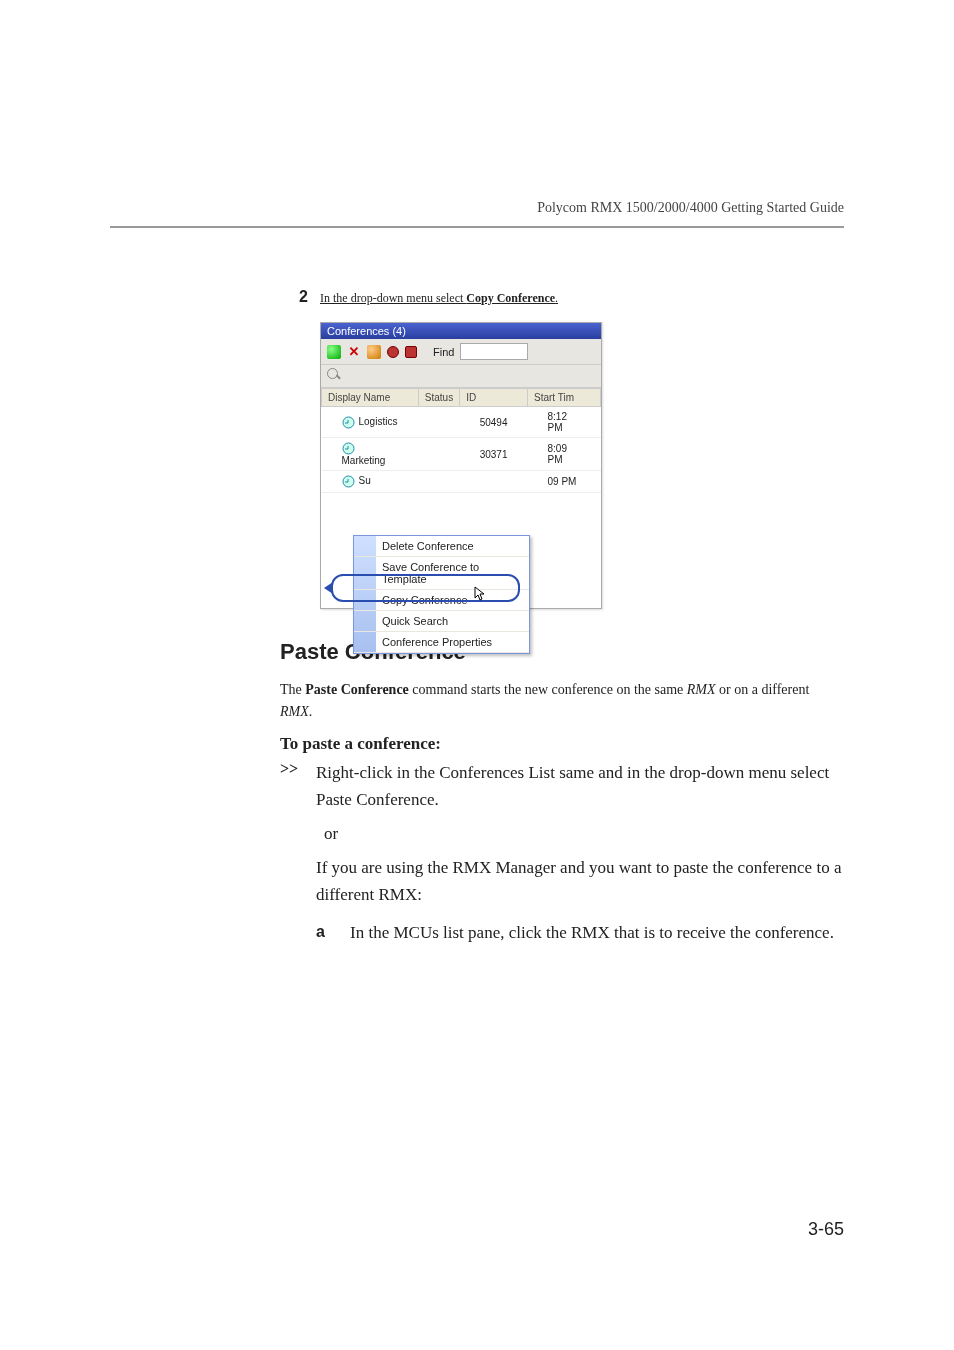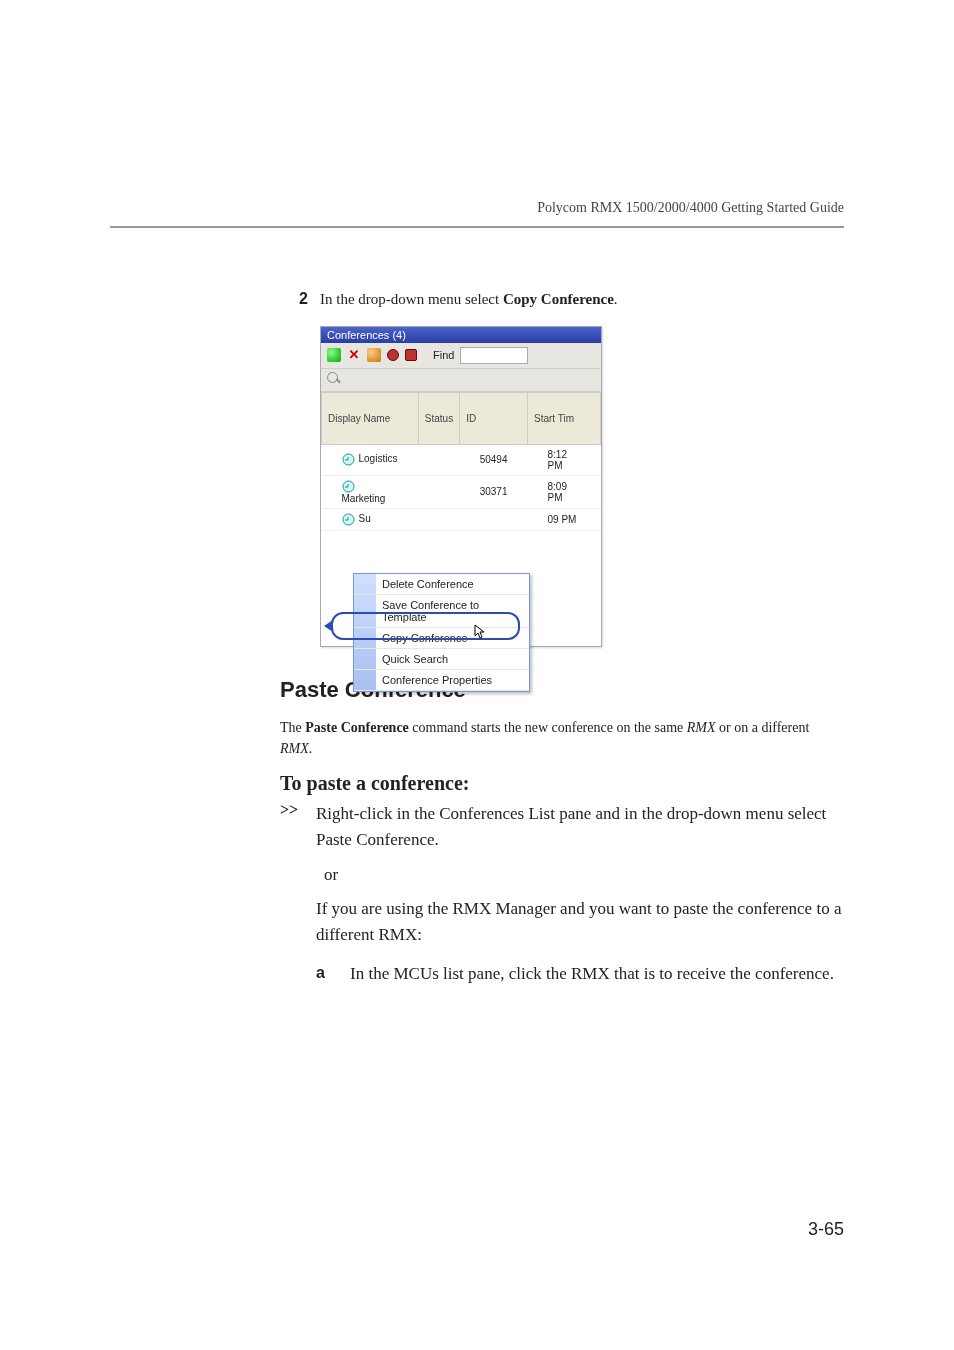--- a/index.html
+++ b/index.html
@@ -40,22 +40,23 @@
   .step-num {
     font-family: Arial, Helvetica, sans-serif;
     font-weight: bold;
     font-size: 16px;
     width: 28px;
     flex: 0 0 28px;
     text-align: right;
     margin-right: 12px;
   }
   .step-text {
-    font-size: 15px;
+    font-size: 12px;
     line-height: 1.5;
+    text-decoration: underline;
   }
   .step-text b { font-weight: bold; }
   
   .shot {
     width: 280px;
     margin: 10px 0 30px 40px;
     font-family: Tahoma, Arial, sans-serif;
     font-size: 11px;
     color: #222;
     border: 1px solid #aaa;
@@ -110,21 +111,21 @@
   .shot-table {
     width:100%;
     border-collapse: collapse;
     background:#fff;
   }
   .shot-table th {
     background:#ece9d8;
     font-weight: normal;
     text-align:left;
     font-size:10px;
-    padding:20px 6px;
+    padding:3px 6px;
     border:1px solid #ccc;
     color:#444;
   }
   .shot-table td {
     padding:4px 20px;
     font-size:10px;
     border-bottom: 1px solid #eee;
     vertical-align: middle;
   }
   .conf-icon {
@@ -196,21 +197,21 @@
     margin: 20px 0 14px 0;
   }
   .para {
     font-size: 14px;
     line-height: 1.55;
     margin-bottom: 12px;
   }
   .para .bold { font-weight:bold; }
   .para .ital { font-style: italic; }
   .proc-title {
-    font-size: 20px;
+    font-size: 17px;
     font-weight: bold;
     margin: 4px 0 6px 0;
   }
   .proc-step {
     display:flex;
     margin-bottom: 6px;
   }
   .proc-marker {
     flex:0 0 36px;
     font-weight: bold;
@@ -329,21 +330,21 @@
 
     <div class="para">
       <span>The </span><span class="bold">Paste Conference</span><span> command starts the new conference on the same </span><span class="ital">RMX</span><span> or on a different </span><span class="ital">RMX</span><span>.</span>
     </div>
 
     <div class="proc-title">To paste a conference:</div>
 
     <div class="proc-step">
       <div class="proc-marker">&gt;&gt;</div>
       <div class="proc-body">
-        <span>Right-click in the </span><span class="ital">Conferences List</span><span> pane and in the drop-down menu select</span><br>
+        <span>Right-click in the </span><span class="ital">Conferences List</span><span> same and in the drop-down menu select</span><br>
         <span class="bold">Paste Conference</span><span>.</span>
         <div style="margin-top:8px;margin-left:8px;" class="bold">or</div>
         <div style="margin-top:8px;">
           <span>If you are using the </span><span class="ital">RMX Manager</span><span> and you want to paste the conference to a different </span><span class="ital">RMX</span><span>:</span>
         </div>
         <div class="sub-step">
           <div class="sub-marker">a</div>
           <div>
             <span>In the </span><span class="ital">MCUs</span><span> list pane, click the </span><span class="ital">RMX</span><span> that is to receive the conference.</span>
           </div>

